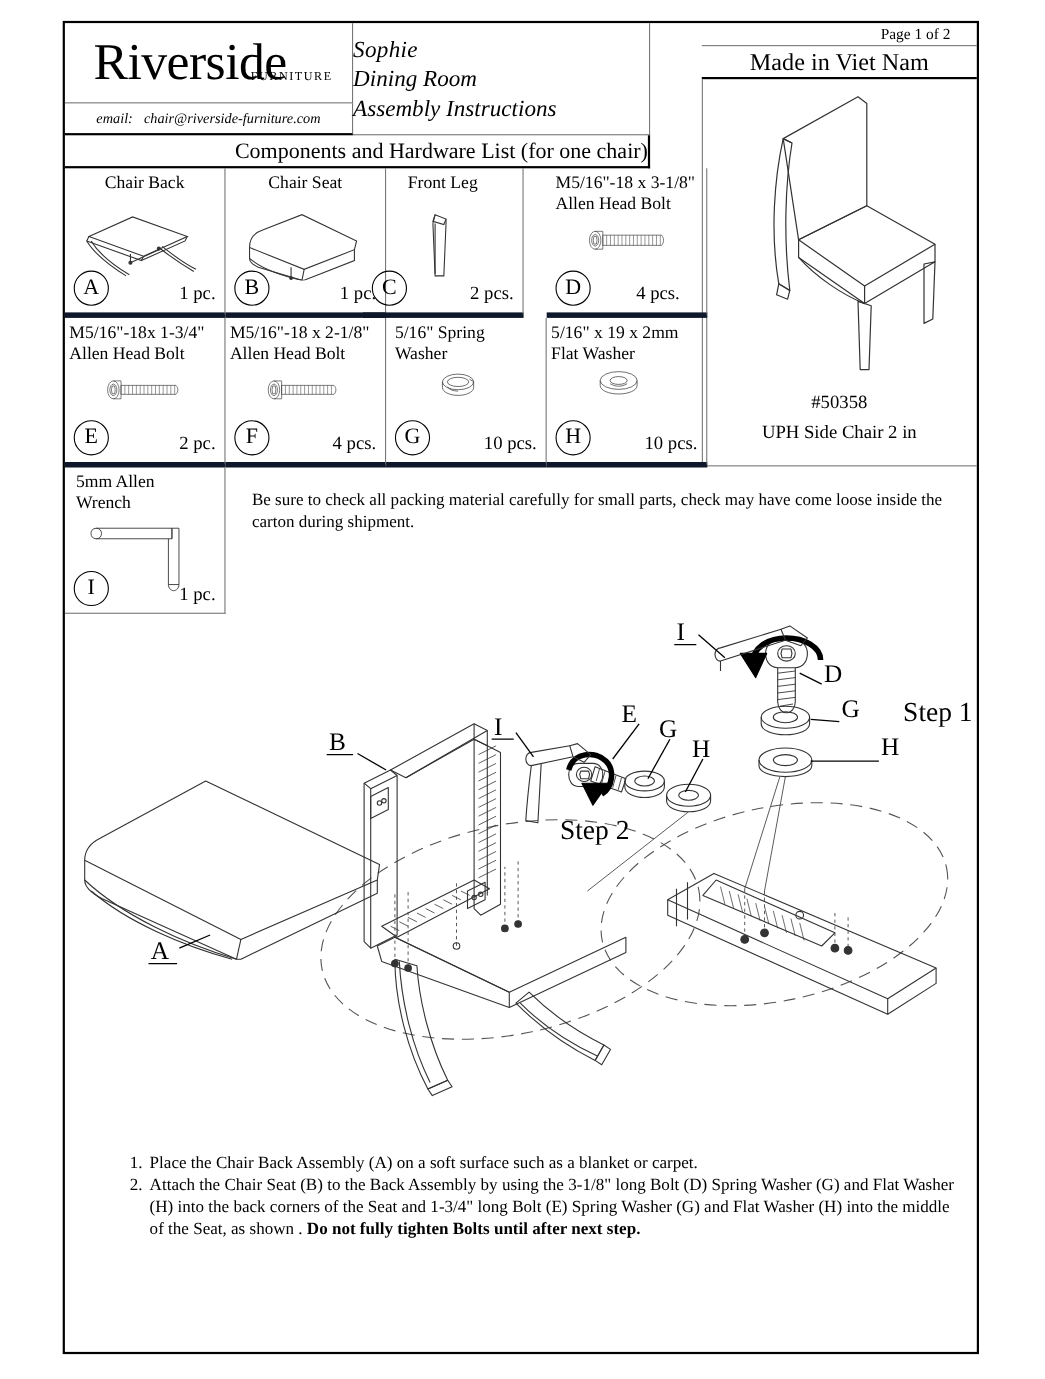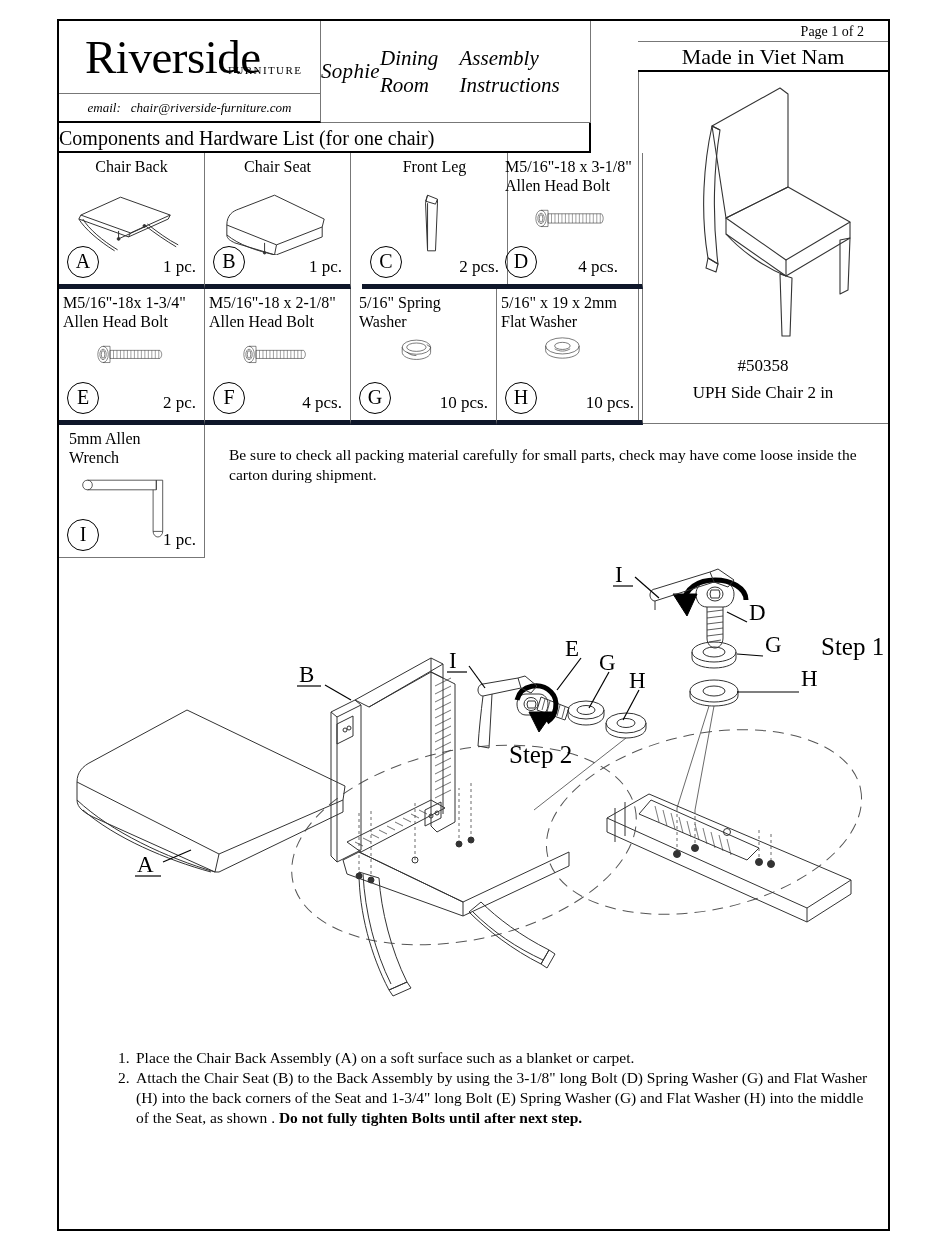--- a/index.html
+++ b/index.html
@@ -48,21 +48,21 @@
     gap:10px;
     font-style:italic;font-size:13px;
   }
   #email-label{font-style:italic;}
   #email-value{font-style:italic;}
 
   
   #title-block{
     left:321px; top:21px; width:270px; height:102px;
     border-right:1px solid #777;border-bottom:1px solid #777;
-    display:flex;flex-direction:row;align-items:center;justify-content:center;
+    display:flex;flex-direction:column;align-items:flex-start;justify-content:center;
     font-style:italic;
   }
   #title-block div{font-size:21px;line-height:1.24;font-style:italic;}
   #title-line1{letter-spacing:.3px;}
 
   
   #page-no-cell{
     left:638px; top:21px; width:250px; height:21px;
     border-bottom:1px solid #777;
     text-align:right;padding-right:24px;
@@ -72,21 +72,21 @@
     left:638px; top:42px; width:250px; height:30px;
     border-bottom:2px solid #000;
     text-align:center;
     font-size:22px;line-height:30px;
   }
 
   
   #components-title{
     left:59px; top:123px; width:532px; height:30px;
     border-right:2px solid #000;border-bottom:2px solid #000;
-    text-align:left;font-size:20px;line-height:30px;
+    text-align:right;font-size:20px;line-height:30px;
   }
 
   
   #product-col{
     left:638px; top:72px; width:250px; height:352px;
     border-left:1px solid #777;
     border-bottom:1px solid #777;
   }
   #product-art{
     position:absolute;left:668px;top:82px;width:200px;height:260px;
@@ -233,21 +233,21 @@
     <path d="M22 32 L22 42 C22 46 26 48 30 50 L70 62 L72 52"></path>
     <path d="M118 34 L118 44 L72 62 L70 62"></path>
     <path d="M22 42 C34 52 52 58 70 62"></path>
     <path d="M60 50 L60 60"></path>
     <circle cx="60" cy="60" r="1.2" fill="#333"></circle>
   </svg>
   <div class="comp-letter">B</div>
   <div class="comp-qty">1 pc.</div>
 </div>
 
-<div class="comp" style="left:362px;top:153px;">
+<div class="comp" style="left:330px;top:153px;">
   <div class="comp-title">Front Leg</div>
   <svg class="comp-art" viewBox="0 0 146 62" fill="none" stroke="#333" stroke-width="1">
     <path d="M66 2 L76 6 L76 10 L74 58 L66 58 L64 10 Z"></path>
     <path d="M66 2 L64 8 L74 11 L76 6"></path>
     <path d="M66 10 L66 56"></path>
   </svg>
   <div class="comp-letter">C</div>
   <div class="comp-qty">2 pcs.</div>
 </div>
 

